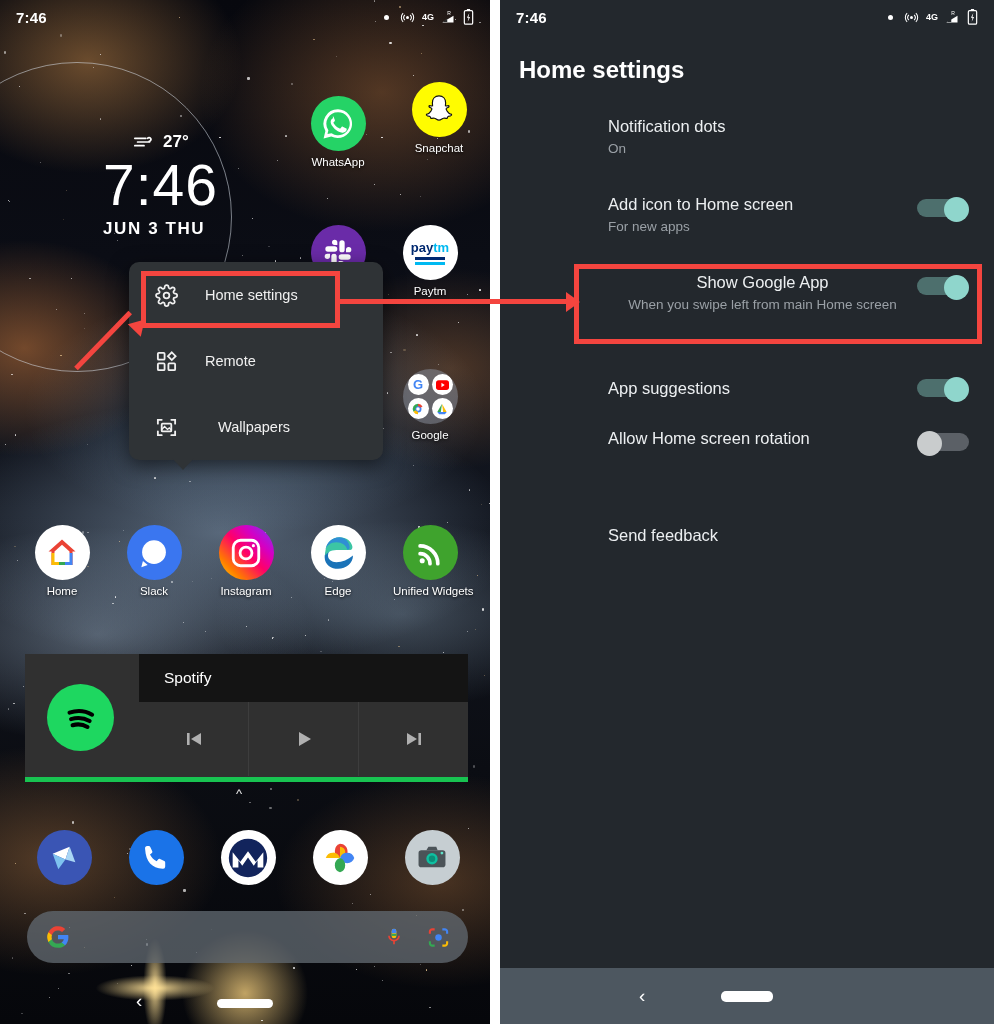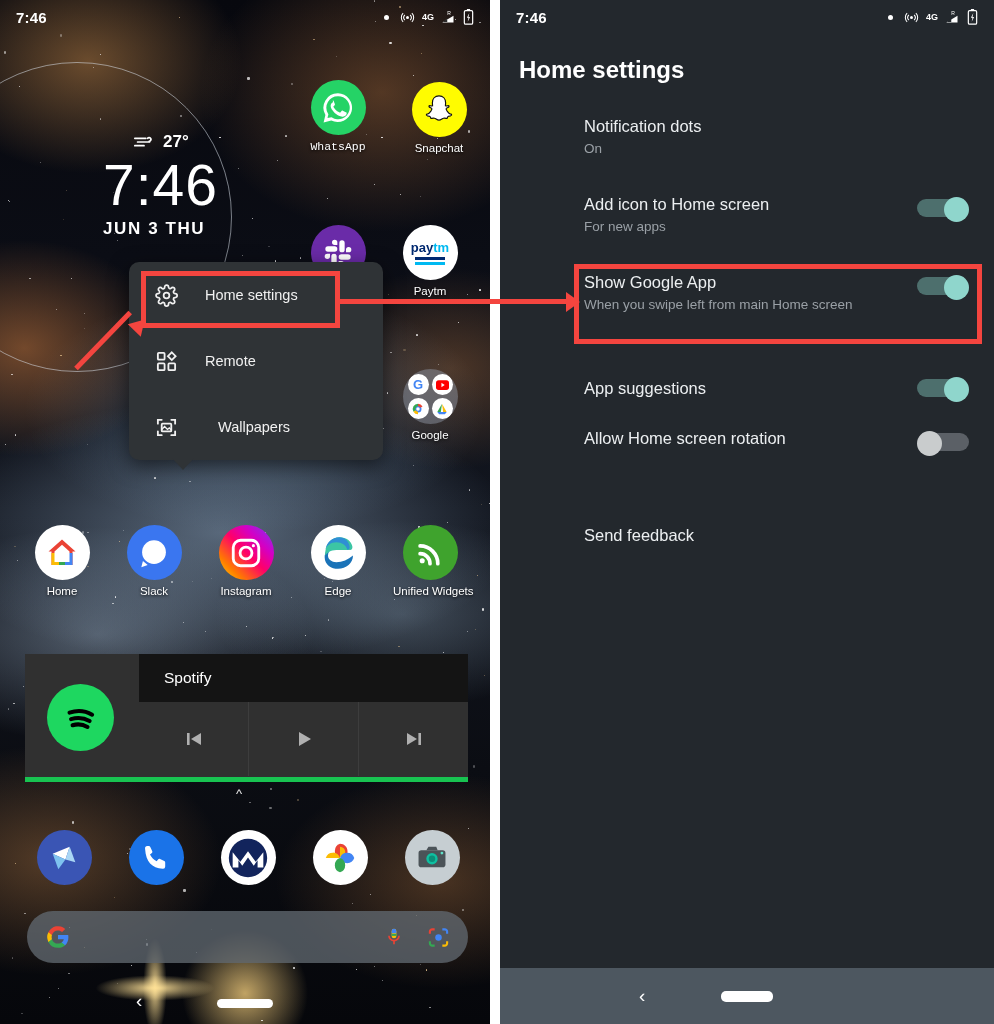--- a/index.html
+++ b/index.html
@@ -113,21 +113,21 @@
 
   
   #right-phone{
     position:absolute; left:500px; top:0; width:494px; height:1024px;
     background:#23282d; overflow:hidden;
   }
   .rs-title{ position:absolute; left:19px; top:56px; color:#fff; font-size:24px;
              font-weight:bold; }
   .rs-list{ position:absolute; left:0; top:115px; width:100%; }
   .rs-row{ position:relative; display:flex; align-items:flex-start;
-           padding:0 25px 0 84px; min-height:60px; }
+           padding:0 25px 0 108px; min-height:60px; }
   .rs-texts{ flex:1; }
   .rs-t{ color:#eceff1; font-size:16.5px; line-height:22px; }
   .rs-s{ color:#9aa0a6; font-size:13.5px; line-height:19px; margin-top:2px; }
   .tgl{ position:relative; width:52px; height:22px; flex:0 0 52px; margin-top:4px; }
   .tgl .track{ position:absolute; left:0; top:2px; width:44px; height:18px;
                border-radius:9px; }
   .tgl .thumb{ position:absolute; top:0; width:25px; height:25px; border-radius:50%; }
   .tgl.on .track{ background:#4d6f6d; }
   .tgl.on .thumb{ right:0; background:#8fd6cc; }
   .tgl.off .track{ right:0; left:auto; background:#5b6066; }
@@ -402,21 +402,21 @@
             <path d="M5 8 H18"></path>
             <path d="M2 12 H12"></path>
           <path d="M16 4a2 2 0 1 1 1.6 3.2"></path>
         </svg>
         <span class="cw-temp">27°</span>
       </div>
       <div class="cw-time">7:46</div>
       <div class="cw-date">JUN  3  THU</div>
     </div>
 
-    <div class="app" style="left:301px; top:80px;font-family:Liberation Mono, monospace;">
+    <div class="app" style="left:301px; top:96px;">
       <div class="ic" style="background:#25d366;">
         <svg width="36" height="36" viewBox="0 0 24 24" fill="#fff">
           <path d="M12 2.2A9.6 9.6 0 0 0 3.6 16.6L2.4 21.6l5.1-1.2A9.6 9.6 0 1 0 12 2.2zm0 1.9a7.7 7.7 0 1 1-4 14.2l-.4-.2-2.6.6.6-2.5-.2-.4A7.7 7.7 0 0 1 12 4.1zm-3.3 4c-.2 0-.5.1-.7.4s-.9.9-.9 2.1.9 2.5 1 2.6c.1.2 1.8 2.9 4.5 3.9 2.2.8 2.7.7 3.2.6.5-.1 1.6-.6 1.8-1.3.2-.6.2-1.2.2-1.3-.1-.1-.3-.2-.6-.3l-2-1c-.3-.1-.5-.1-.7.1l-.8 1c-.1.2-.3.2-.6.1-.3-.2-1.3-.5-2.4-1.5-.9-.8-1.5-1.8-1.7-2.1-.1-.3 0-.4.1-.6l.5-.5c.2-.2.2-.3.3-.5.1-.2 0-.4 0-.5l-.8-1.9c-.2-.5-.4-.4-.6-.4z"></path>
         </svg>
       </div>
       <div class="lb">WhatsApp</div>
     </div>
 
     <div class="app" style="left:402px; top:82px;">
       <div class="ic" style="background:#fffc00;">
@@ -724,21 +724,21 @@
         <div class="rs-texts">
           <div class="rs-t">Add icon to Home screen</div>
           <div class="rs-s">For new apps</div>
         </div>
         <div class="tgl on">
           <div class="track"></div>
           <div class="thumb"></div>
         </div>
       </div>
 
-      <div class="rs-row" style="height:78px;">
+      <div class="rs-row" style="height:78px;text-align:center;">
         <div class="rs-texts">
           <div class="rs-t">Show Google App</div>
           <div class="rs-s">When you swipe left from main Home screen</div>
         </div>
         <div class="tgl on">
           <div class="track"></div>
           <div class="thumb"></div>
         </div>
       </div>
 

